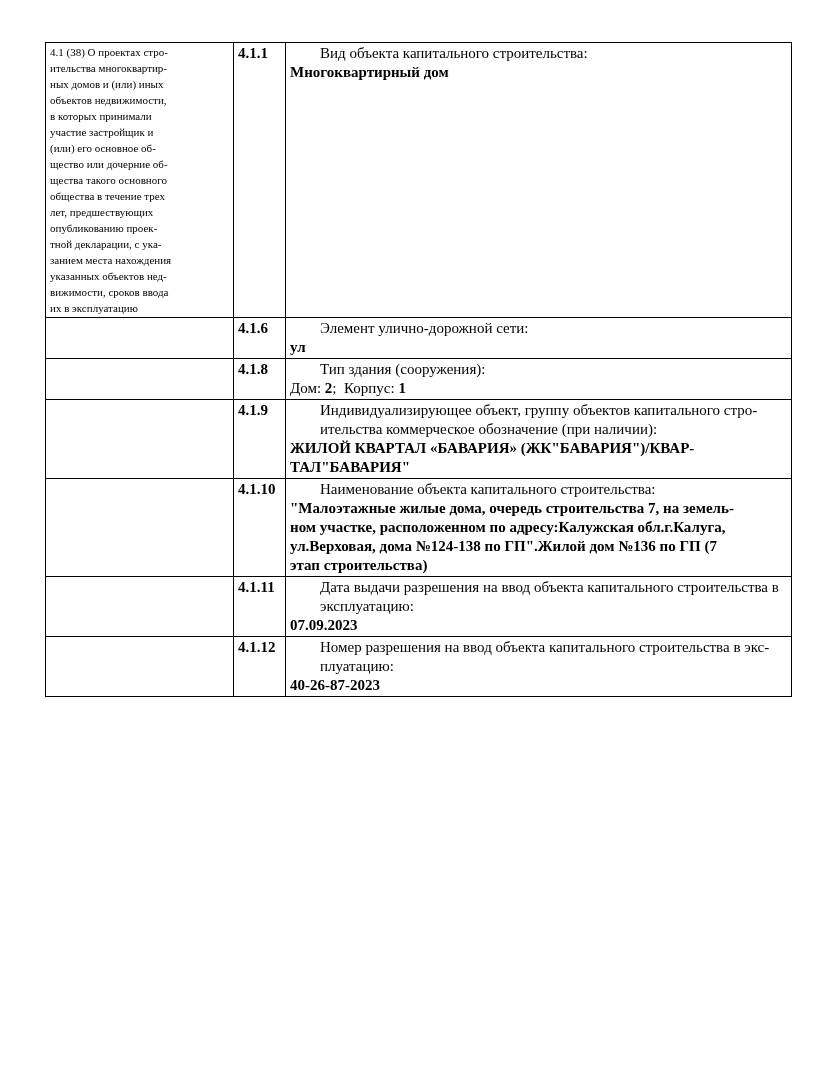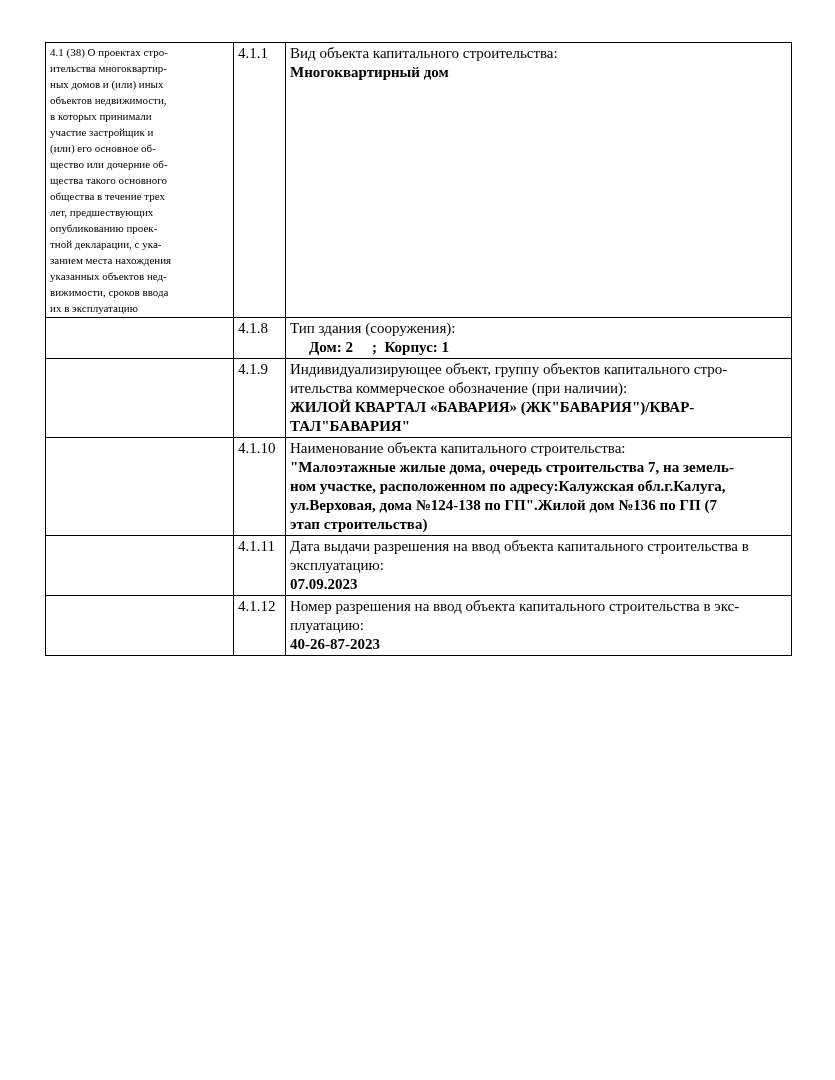--- a/index.html
+++ b/index.html
@@ -33,39 +33,41 @@
     line-height: 19px;
     overflow: hidden;
   }
   col.c1 { width: 188px; }
   col.c2 { width: 52px; }
   col.c3 { width: 506px; }
   td.numcell {
     vertical-align: middle;
     padding-left: 3px;
     padding-right: 1px;
+    font-weight: bold;
   }
   td.sectioncell {
     padding: 1px 2px 1px 3px;
   }
   .section-text {
     white-space: pre-line;
     font-size: 11px;
     line-height: 16px;
   }
   td.midcell { vertical-align: middle; }
   .label {
     white-space: pre-line;
     font-weight: normal;
+    margin-left: 30px;
   }
   .value {
     white-space: pre-line;
     font-weight: bold;
   }
-  .plain-inline { font-weight: bold; white-space: pre; margin-left: 19px; }
+  .plain-inline { font-weight: normal; white-space: pre; }
   .bold-inline { font-weight: bold; white-space: pre; }
 </style>
 </head>
 <body>
 
 <div class="page">
   <table class="decl">
     <colgroup>
       <col class="c1">
         <col class="c2">
@@ -96,20 +98,28 @@
         <td class="midcell">
           <div class="label">Вид объекта капитального строительства:</div>
           <div class="value">Многоквартирный дом</div>
         </td>
       </tr>
 
 
 
 
 
+      <tr>
+        <td></td>
+        <td class="numcell">4.1.6</td>
+        <td>
+          <div class="label">Элемент улично-дорожной сети:</div>
+          <div class="value">ул</div>
+        </td>
+      </tr>
 
 
       <tr>
         <td></td>
         <td class="numcell">4.1.8</td>
         <td>
           <div class="label">Тип здания (сооружения):</div>
           <div><span class="plain-inline">Дом: </span><span class="bold-inline">2</span><span class="plain-inline">;  Корпус: </span><span class="bold-inline">1</span></div>
         </td>
       </tr>

